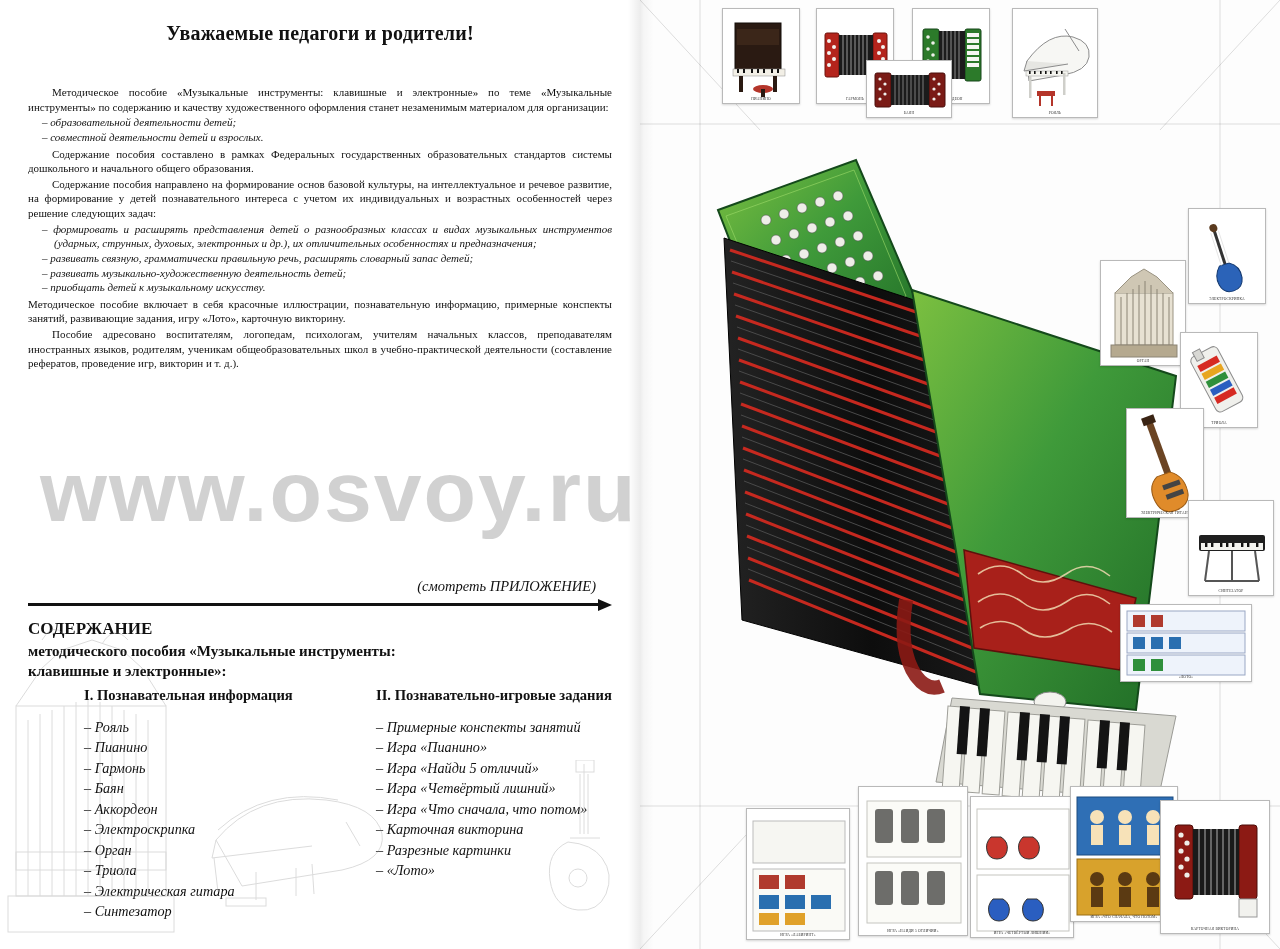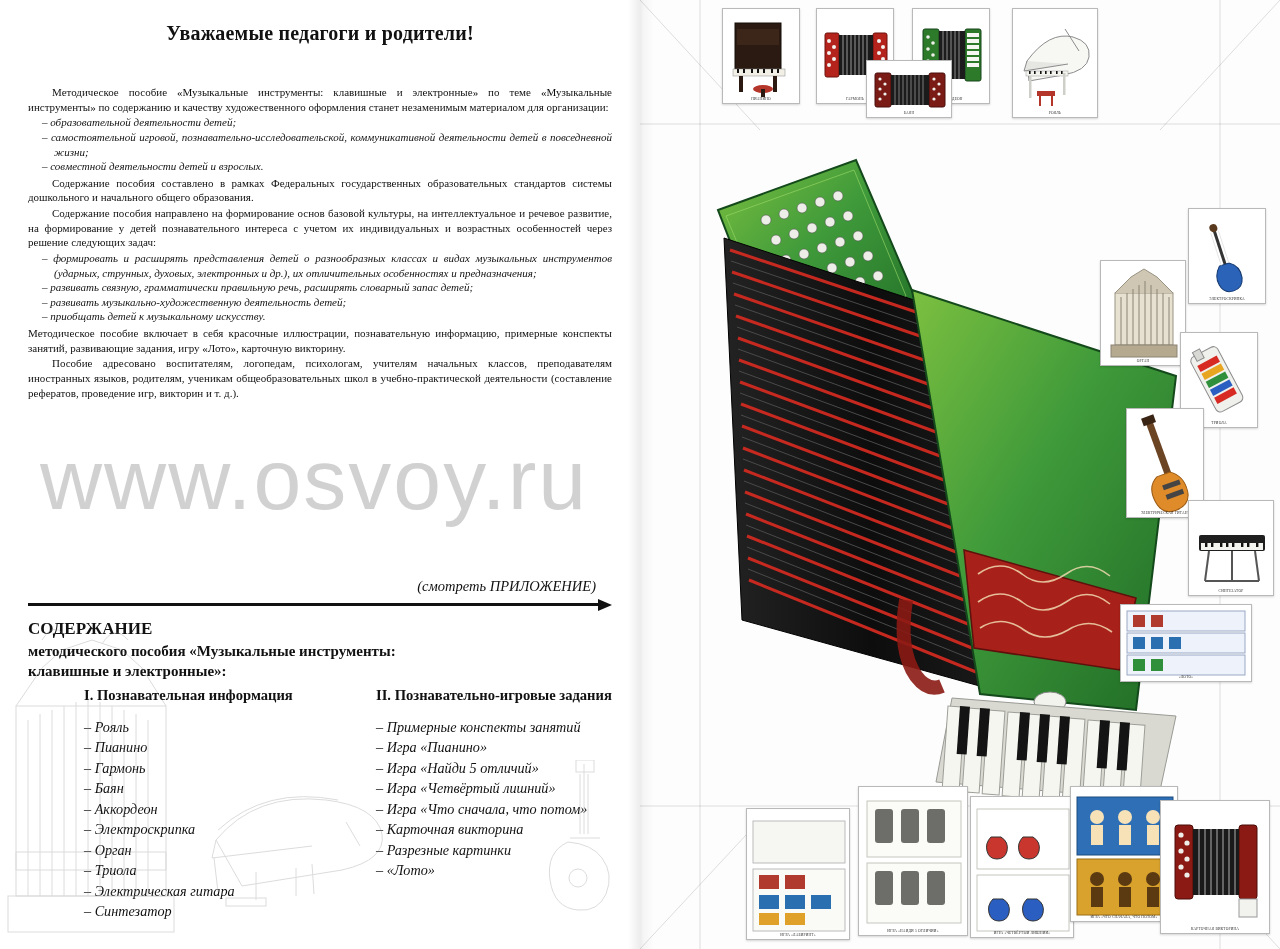--- a/index.html
+++ b/index.html
@@ -178,46 +178,45 @@
   .accordion-main {
     position: absolute;
     left: 66px;
     top: 150px;
     width: 520px;
     height: 650px;
   }
   .watermark {
     position: absolute;
     left: 40px;
-    top: 430px;
+    top: 442px;
     width: 1200px;
     font-family: "Liberation Sans", sans-serif;
     font-size: 86px;
-    font-weight: normal;
+    font-weight: bold;
     color: rgba(120,120,120,0.34);
     letter-spacing: 2px;
     white-space: nowrap;
     z-index: 30;
     pointer-events: none;
   }
 </style>
 </head>
 <body>
 
 <div class="page">
 
   <div class="left-page">
 
     <div class="heading">Уважаемые педагоги и родители!</div>
 
     <div class="textcol">
       <p>Методическое пособие «Музыкальные инструменты: клавишные и электронные» по теме «Музыкальные инструменты» по содержанию и качеству художественного оформления станет незаменимым материалом для организации:</p>
       <ul class="dashlist">
         <li>– образовательной деятельности детей;</li>
-        <li>– самостоятельной игровой, познавательно-исследовательской, коммуникативной деятельности детей в повседневной жизни;</li>
         <li>– совместной деятельности детей и взрослых.</li>
       </ul>
       <p>Содержание пособия составлено в рамках Федеральных государственных образовательных стандартов системы дошкольного и начального общего образования.</p>
       <p>Содержание пособия направлено на формирование основ базовой культуры, на интеллектуальное и речевое развитие, на формирование у детей познавательного интереса с учетом их индивидуальных и возрастных особенностей через решение следующих задач:</p>
       <ul class="dashlist">
         <li>– формировать и расширять представления детей о разнообразных классах и видах музыкальных инструментов (ударных, струнных, духовых, электронных и др.), их отличительных особенностях и предназначения;</li>
         <li>– развивать связную, грамматически правильную речь, расширять словарный запас детей;</li>
         <li>– развивать музыкально-художественную деятельность детей;</li>
         <li>– приобщать детей к музыкальному искусству.</li>
       </ul>

